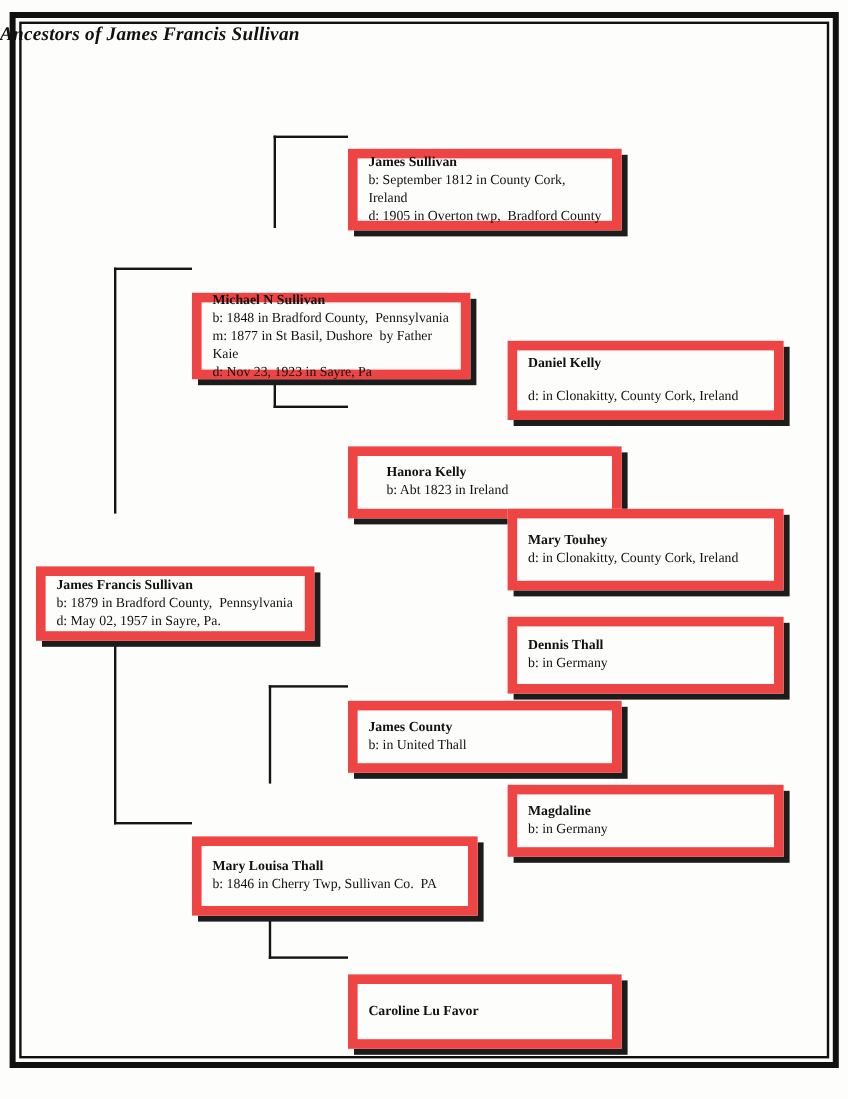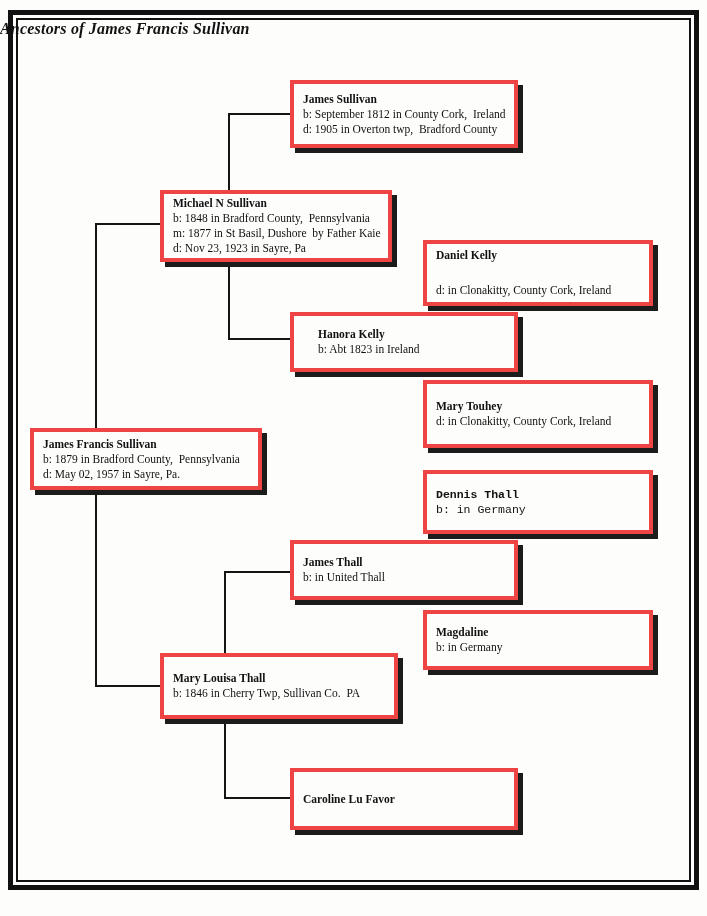--- a/index.html
+++ b/index.html
@@ -17,36 +17,37 @@
     position:absolute;left:3px;top:3px;right:3px;bottom:3px;
     border:2px solid #111;
   }
   .chart-title{
     position:absolute;left:0;top:20px;width:100%;
     text-align:left;font-size:16px;font-weight:bold;font-style:italic;
     letter-spacing:.2px;
   }
   .pbox{
     position:absolute;background:#fdfdfc;
-    border:4px solid #ef4444;box-sizing:border-box;
+    border:8px solid #ef4444;box-sizing:border-box;
     box-shadow:5px 5px 0 #1c1c1c;
     display:flex;flex-direction:column;justify-content:center;
     padding:4px 6px 4px 9px;
+    margin-top:44px;
   }
   .pbox .pname{font-weight:bold;font-size:11.5px;line-height:15px;white-space:pre-wrap;}
   .pbox .pline{font-size:11.5px;line-height:15px;white-space:pre-wrap;}
   .cline{position:absolute;background:#151515;}
   
   #b-james-sullivan       {left:290px;top:80px; width:228px;height:68px;}
-  #b-michael-n-sullivan   {left:160px;top:190px;width:232px;height:72px;}
+  #b-michael-n-sullivan   {left:160px;top:200px;width:232px;height:72px;}
   #b-daniel-kelly         {left:423px;top:240px;width:230px;height:66px;justify-content:space-between;}
-  #b-hanora-kelly         {left:290px;top:312px;width:228px;height:60px;padding-left:24px;}
+  #b-hanora-kelly         {left:290px;top:328px;width:228px;height:60px;padding-left:24px;}
   #b-mary-touhey          {left:423px;top:380px;width:230px;height:68px;}
   #b-james-francis-sullivan{left:30px;top:428px;width:232px;height:62px;}
-  #b-dennis-thall         {left:423px;top:470px;width:230px;height:64px;font-family:Liberation Mono, monospace;}
+  #b-dennis-thall         {left:423px;top:470px;width:230px;height:64px;}
   #b-james-thall          {left:290px;top:540px;width:228px;height:60px;}
   #b-magdaline            {left:423px;top:610px;width:230px;height:60px;}
   #b-mary-louisa-thall    {left:160px;top:653px;width:238px;height:66px;}
   #b-caroline-lu-favor    {left:290px;top:768px;width:228px;height:62px;}
 </style>
 </head>
 <body>
 
 <div class="frame-outer">
   <div class="frame-inner"></div>
@@ -100,21 +101,21 @@
   <div class="pline">b: 1879 in Bradford County,  Pennsylvania</div>
   <div class="pline">d: May 02, 1957 in Sayre, Pa.</div>
 </div>
 
 <div class="pbox" id="b-dennis-thall">
   <div class="pname">Dennis Thall</div>
   <div class="pline">b: in Germany</div>
 </div>
 
 <div class="pbox" id="b-james-thall">
-  <div class="pname">James Thall</div>
+  <div class="pname">James County</div>
   <div class="pline">b: in United Thall</div>
 </div>
 
 <div class="pbox" id="b-magdaline">
   <div class="pname">Magdaline</div>
   <div class="pline">b: in Germany</div>
 </div>
 
 <div class="pbox" id="b-mary-louisa-thall">
   <div class="pname">Mary Louisa Thall</div>

